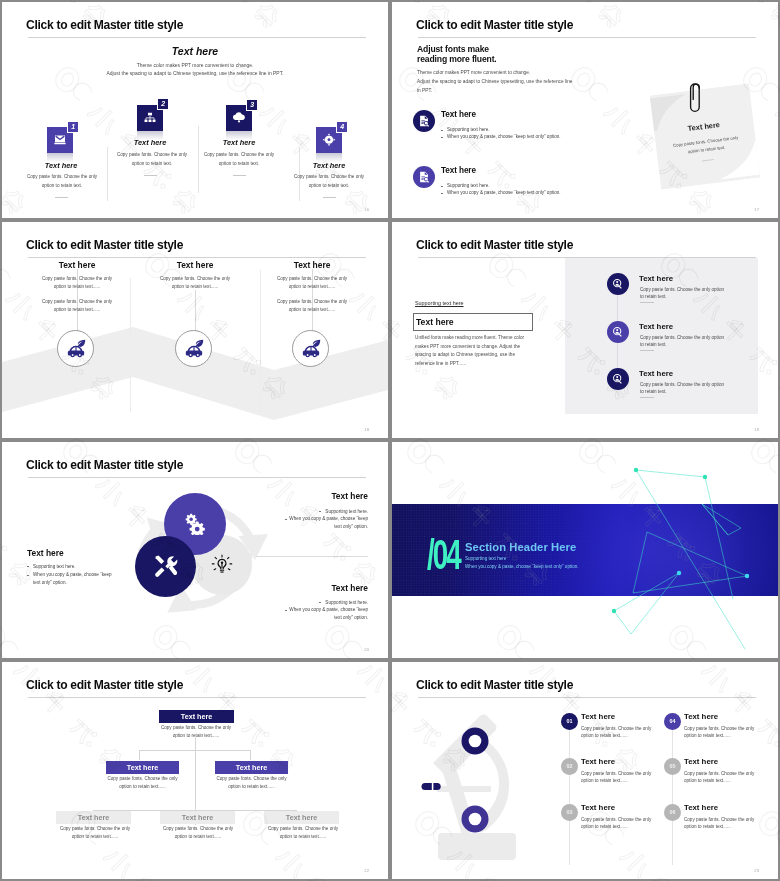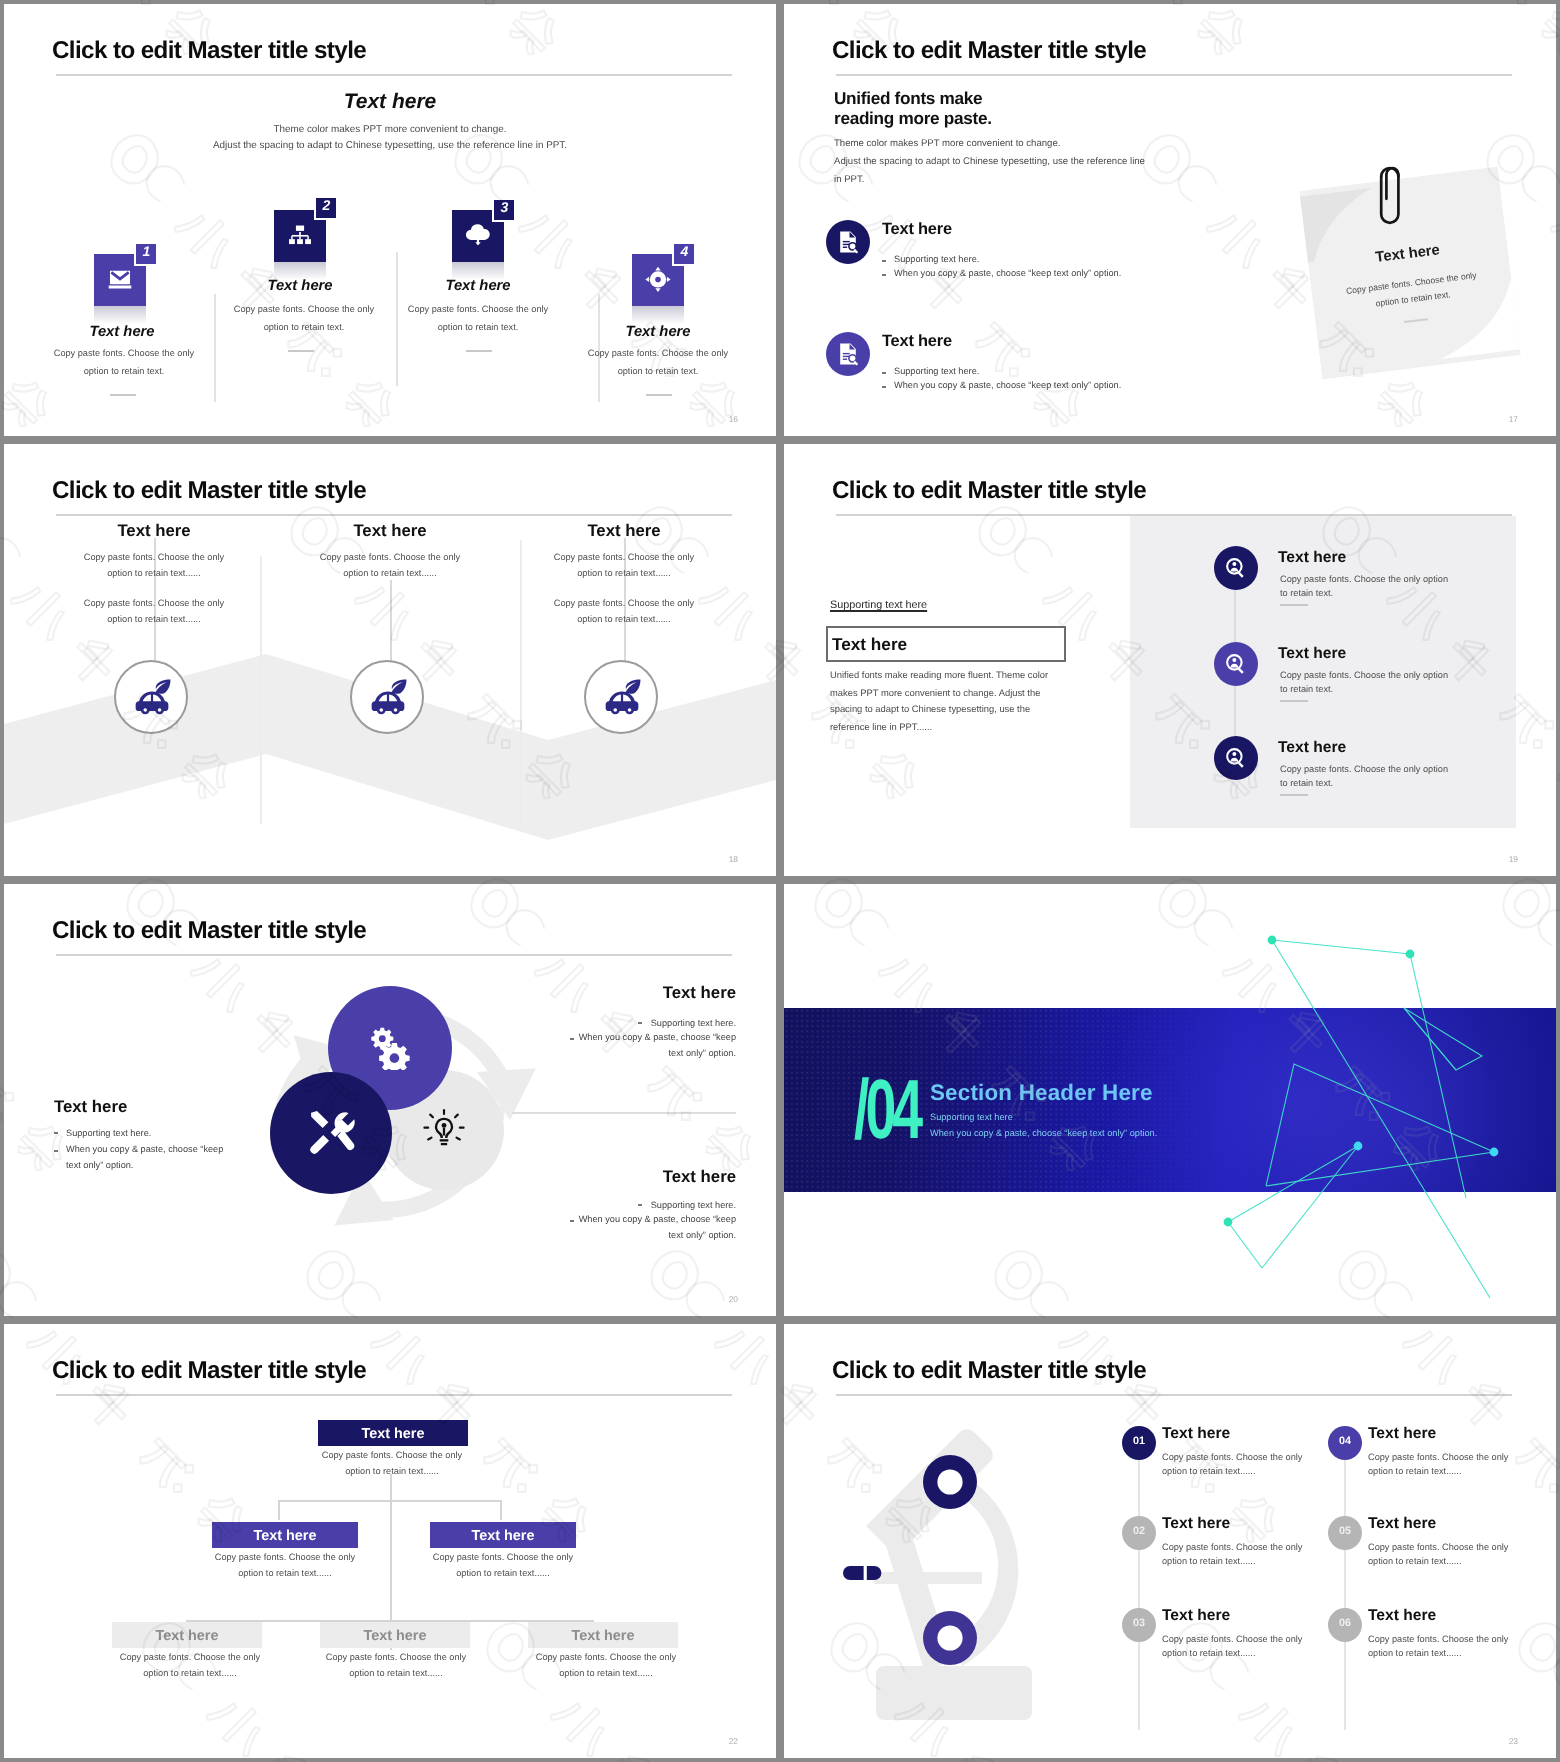--- a/index.html
+++ b/index.html
@@ -189,22 +189,22 @@
   <div class="capb" style="left:289px;top:171px;width:76px">Copy paste fonts. Choose the only option to retain text.</div>
   <div class="dash" style="left:321px;top:195px"></div>
 
   <div class="pgno">16</div>
 </div>
 
 <div class="slide s17" style="left:392px;top:2px;width:386px;height:216px">
   <div class="stitle">Click to edit Master title style</div>
   <div class="hrule"></div>
 
-  <div class="sub" style="top:42px">Unified fonts make</div>
-  <div class="sub" style="top:52px">reading more paste.</div>
+  <div class="sub" style="top:42px">Adjust fonts make</div>
+  <div class="sub" style="top:52px">reading more fluent.</div>
   <div class="para" style="top:68px">Theme color makes PPT more convenient to change.</div>
   <div class="para" style="top:77px">Adjust the spacing to adapt to Chinese typesetting, use the reference line</div>
   <div class="para" style="top:86px">in PPT.</div>
 
   <div class="circ navy" style="left:21px;top:108px">
     <svg viewBox="0 0 24 24" width="13" height="13">
       <path fill="#fff" d="M4.8 2.4h9.4l5 5v14.2H4.8z"></path>
       <path fill="#191663" d="M13.4 2.6v5.2h5.2z"></path>
       <rect x="7.2" y="11" width="6.4" height="1.3" fill="#191663"></rect>
       <rect x="7.2" y="13.6" width="6.4" height="1.3" fill="#191663"></rect>

